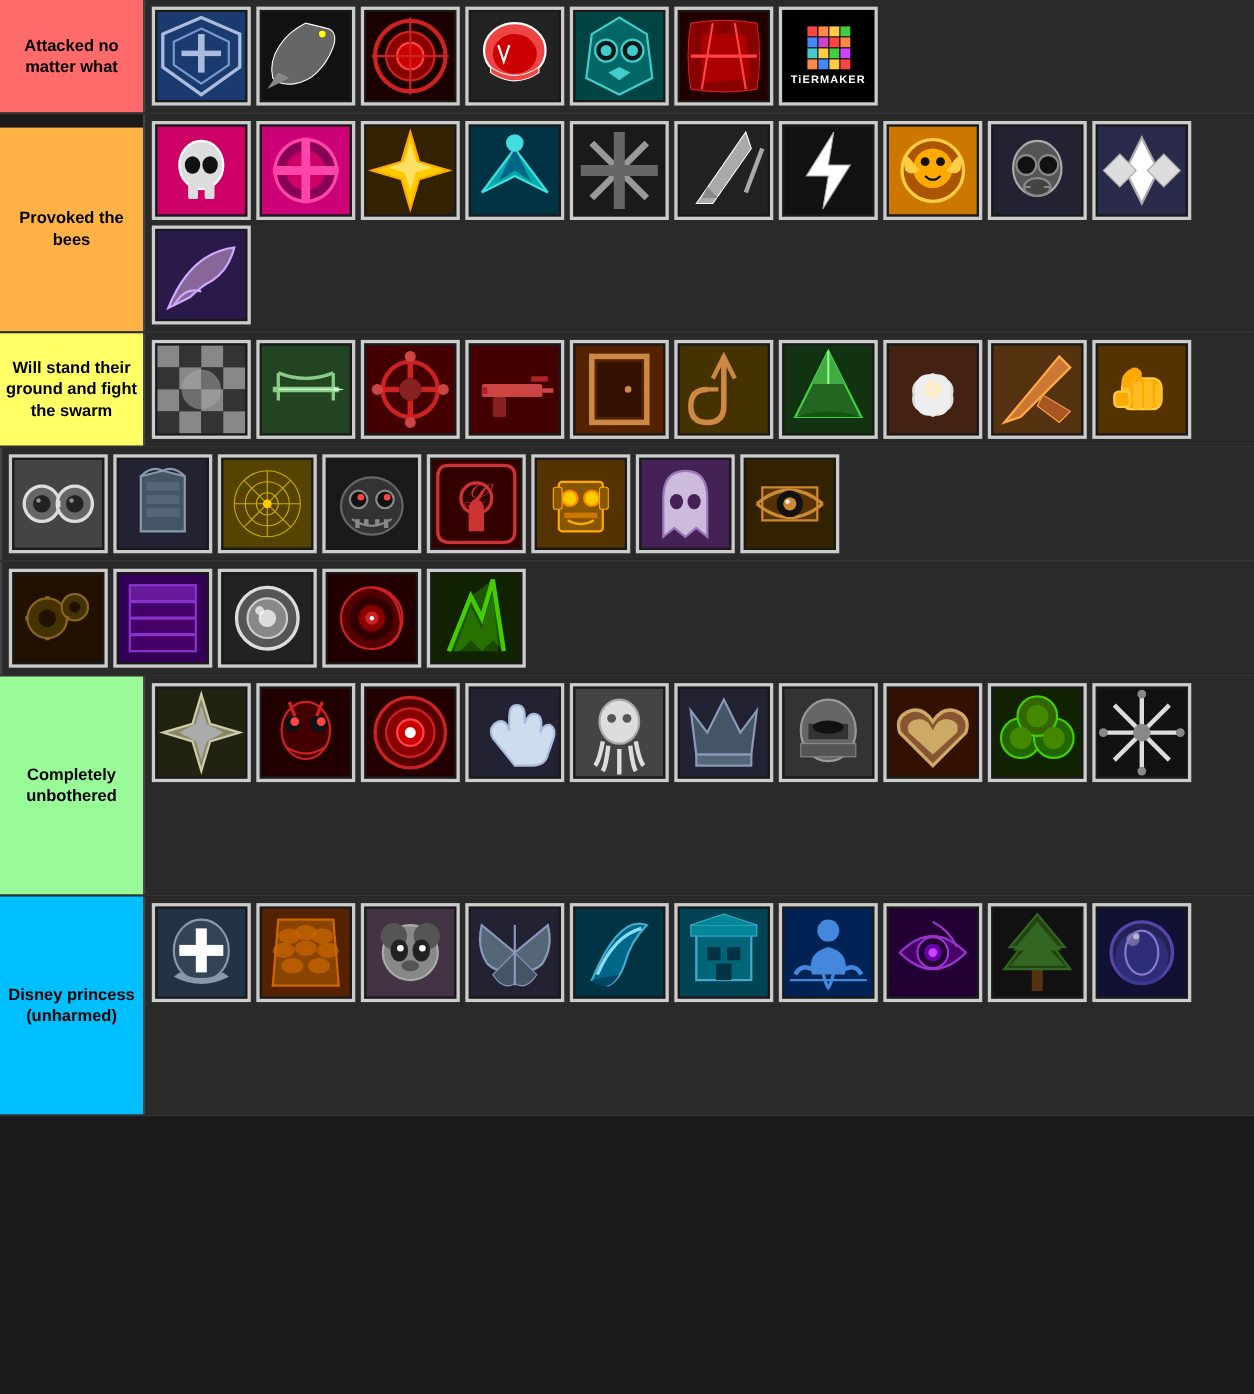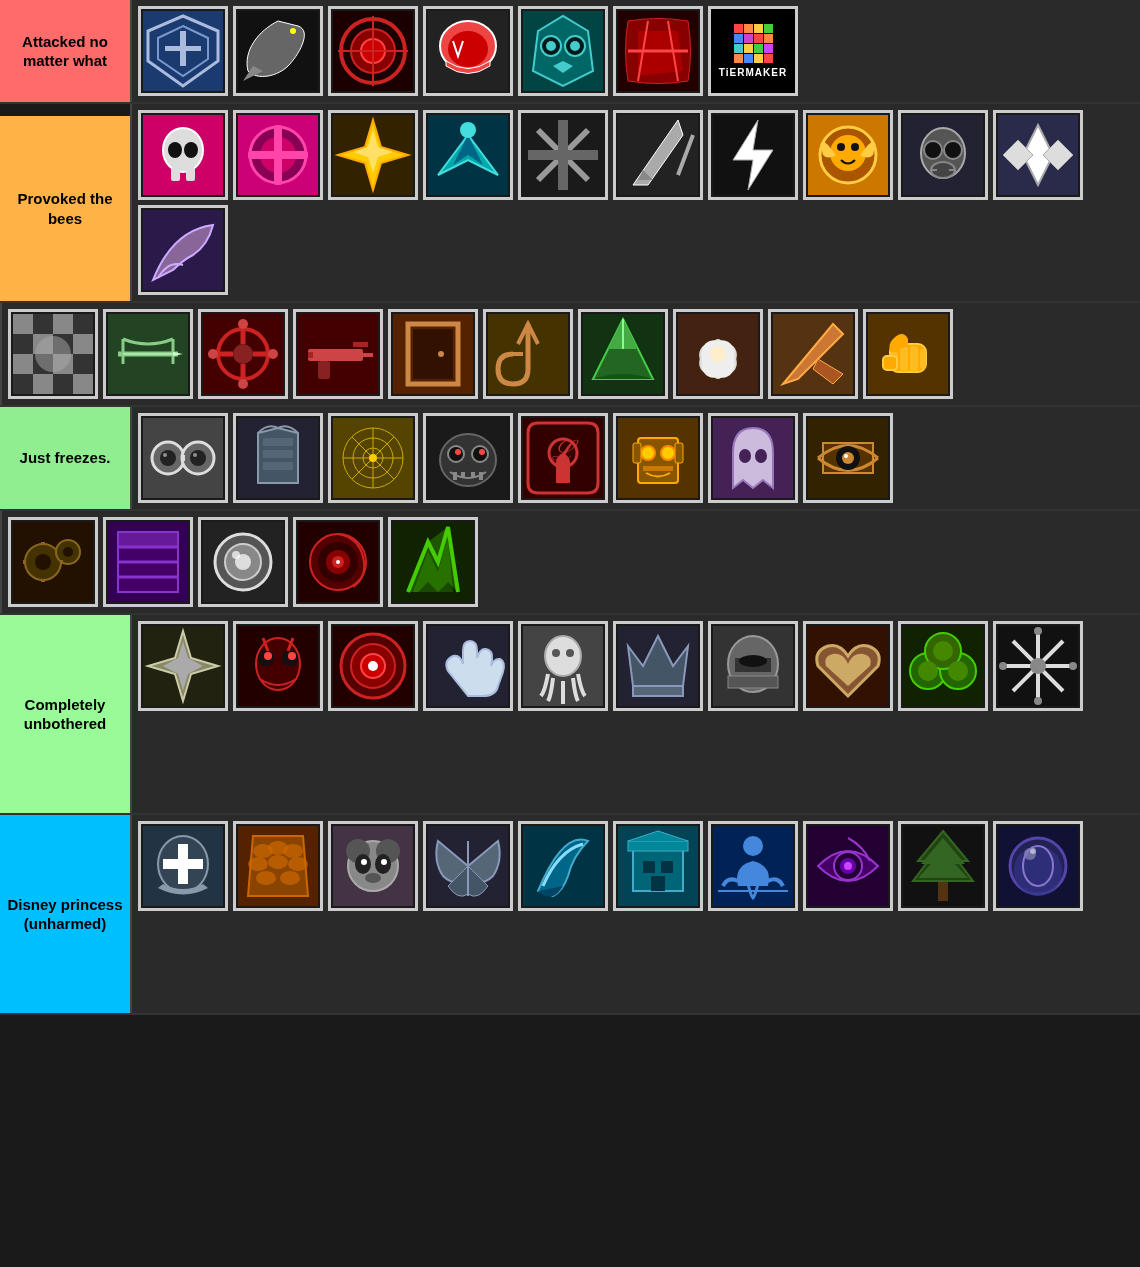--- a/index.html
+++ b/index.html
@@ -269,20 +269,23 @@
         <svg viewBox="0 0 80 80" xmlns="http://www.w3.org/2000/svg">
           <rect width="80" height="80" fill="#2a1a4a"></rect>
           <path d="M10 70 Q30 20 70 15 Q65 35 50 45 Q40 50 30 60 Z" fill="#886699" stroke="#ccaaff" stroke-width="2"></path>
           <path d="M15 68 Q25 50 40 55" fill="none" stroke="#ccaaff" stroke-width="2"></path>
         </svg>
       </div>
     </div>
   </div>
 
   <div class="tier-row">
+    <div class="tier-label row-b">
+      <span>Will stand their ground and fight the swarm</span>
+    </div>
     <div class="tier-content">
 
       <div class="icon-cell">
         <svg viewBox="0 0 80 80" xmlns="http://www.w3.org/2000/svg">
           <rect width="80" height="80" fill="#333"></rect>
           <rect x="0" y="0" width="20" height="20" fill="#888"></rect>
           <rect x="20" y="0" width="20" height="20" fill="#333"></rect>
           <rect x="40" y="0" width="20" height="20" fill="#888"></rect>
           <rect x="60" y="0" width="20" height="20" fill="#333"></rect>
           <rect x="0" y="20" width="20" height="20" fill="#333"></rect>
@@ -397,23 +400,20 @@
           <rect x="42" y="32" width="8" height="26" rx="3" fill="#ffbb22"></rect>
           <rect x="52" y="35" width="6" height="20" rx="3" fill="#ffbb22"></rect>
           <rect x="15" y="42" width="14" height="14" rx="4" fill="#ffaa00" stroke="#ffcc44" stroke-width="2"></rect>
           <path d="M22 38 Q20 30 25 25 Q35 15 40 25 L40 32 Z" fill="#ffaa00"></path>
         </svg>
       </div>
     </div>
   </div>
 
   <div class="tier-row">
-    <div class="tier-label row-c">
-      <span>Just freezes.</span>
-    </div>
     <div class="tier-content">
 
       <div class="icon-cell">
         <svg viewBox="0 0 80 80" xmlns="http://www.w3.org/2000/svg">
           <rect width="80" height="80" fill="#444"></rect>
           <circle cx="25" cy="40" r="16" fill="#666" stroke="#ddd" stroke-width="3"></circle>
           <circle cx="55" cy="40" r="16" fill="#666" stroke="#ddd" stroke-width="3"></circle>
           <rect x="39" y="37" width="3" height="6" fill="#ddd"></rect>
           <circle cx="25" cy="40" r="8" fill="#222"></circle>
           <circle cx="55" cy="40" r="8" fill="#222"></circle>

